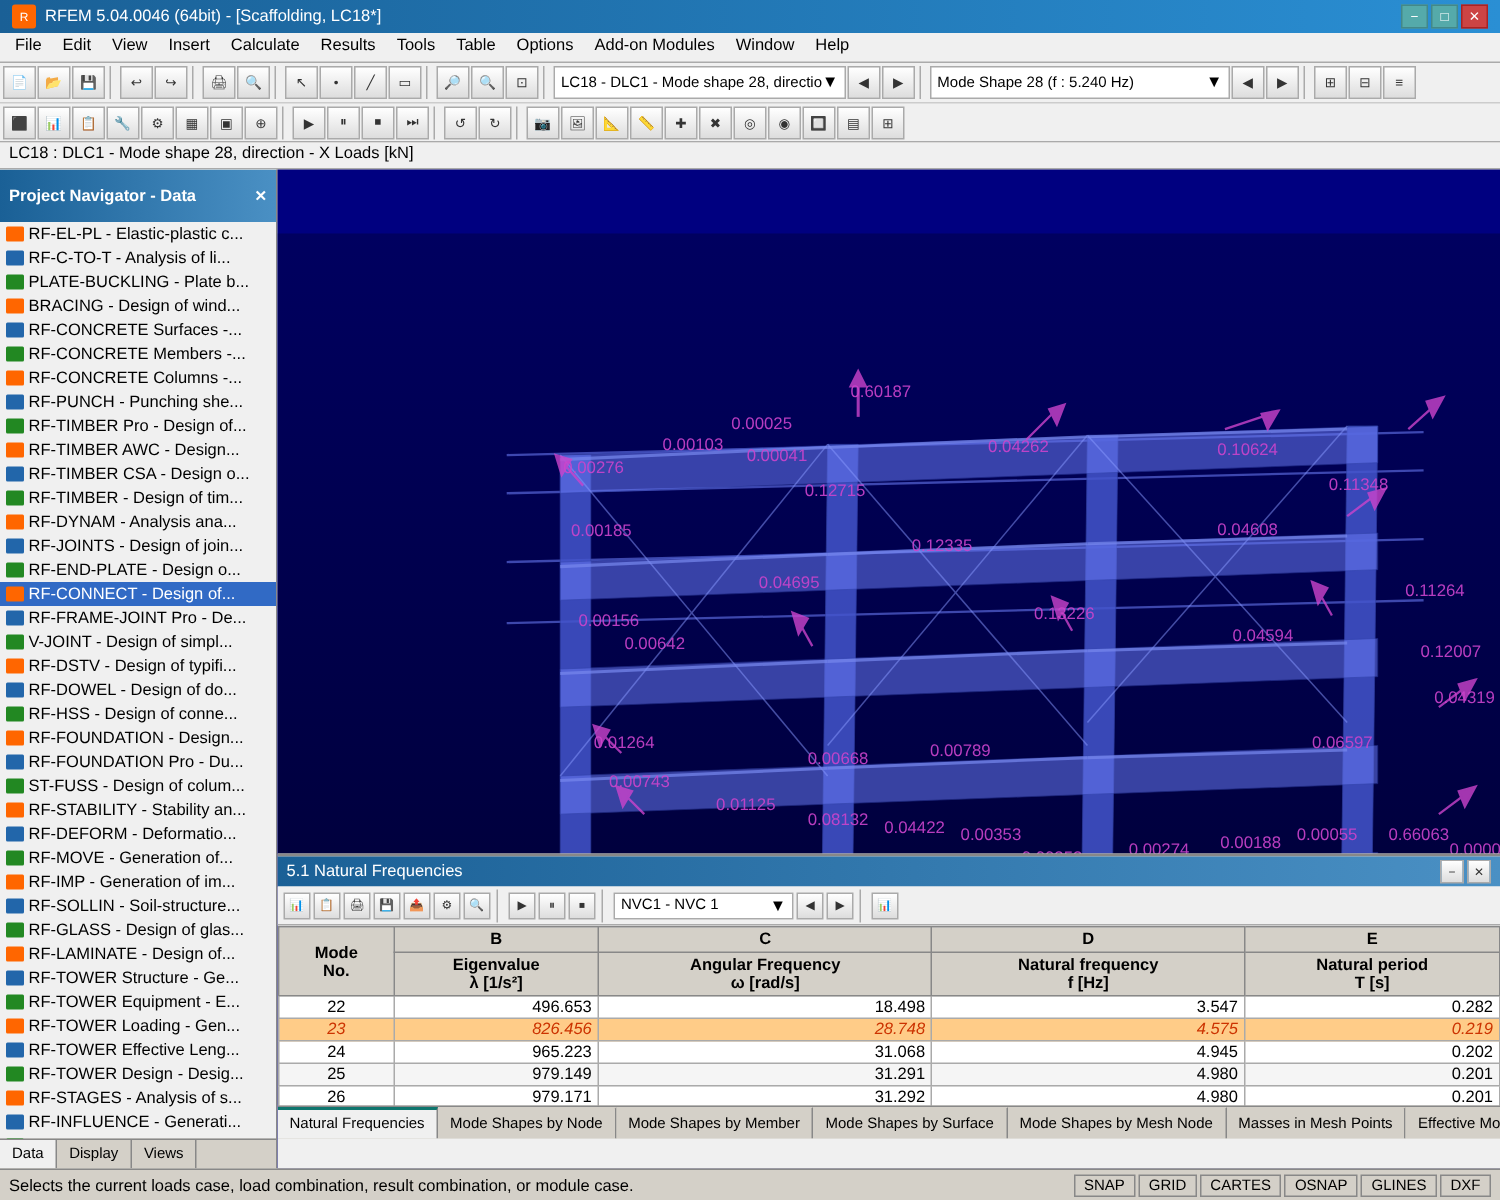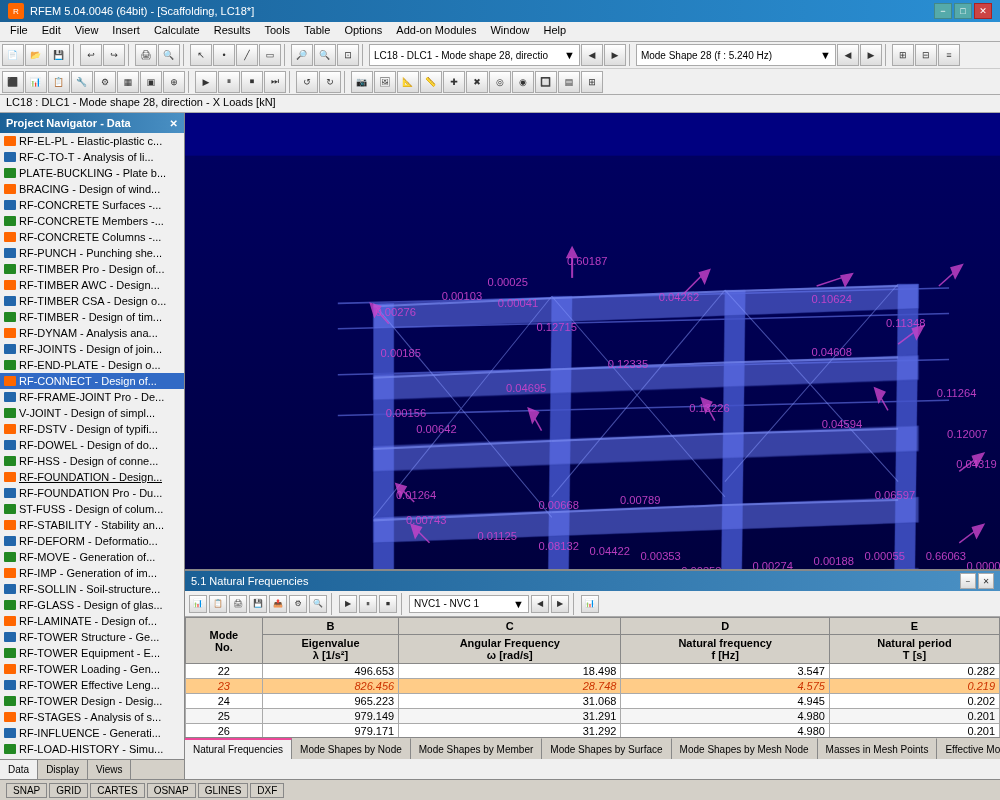--- a/index.html
+++ b/index.html
@@ -54,21 +54,21 @@
       cursor: pointer;
       display: flex; align-items: center; justify-content: center;
       font-size: 9px;
       color: #333;
     }
     .tb-separator { width: 4px; height: 22px; border-left: 1px solid #aaa; margin: 0 2px; }
     .tb-dropdown {
       height: 22px; padding: 0 4px;
       background: white; border: 1px solid #aaa;
       font-size: 10px; cursor: pointer;
-      display: flex; align-items: center; gap: 16px;
+      display: flex; align-items: center; gap: 0;
       min-width: 180px;
       justify-content: flex-end;
     }
 
     
     .status-line {
       background: #f0f0f0;
       padding: 1px 6px;
       font-size: 11px;
       border-bottom: 1px solid #aaa;
@@ -94,21 +94,21 @@
     }
     .panel-header {
       background: linear-gradient(to right, #1a6096, #4a90c4);
       color: white;
       padding: 3px 6px;
       font-size: 11px;
       font-weight: bold;
       display: flex;
       justify-content: space-between;
       align-items: center;
-      height: 20px;
+      height: 35px;
     }
     .panel-close { cursor: pointer; font-size: 10px; }
     .nav-list { overflow-y: auto; flex: 1; }
     .nav-item {
       display: flex;
       align-items: center;
       padding: 1px 4px;
       cursor: pointer;
       font-size: 10px;
       color: #000;
@@ -220,21 +220,21 @@
       cursor: pointer;
       font-size: 10px;
       border-right: 1px solid #888;
       border-top: 1px solid transparent;
       white-space: nowrap;
       display: flex; align-items: center;
       background: #d4d0c8;
     }
     .results-tab.active {
       background: #f0f0f0;
-      border-top: 2px solid #ec4899;
+      border-top: 2px solid #0f766e;
     }
 
     
     .status-bar {
       background: #d4d0c8;
       height: 22px;
       display: flex;
       align-items: center;
       border-top: 1px solid #888;
       padding: 0 6px;
@@ -448,21 +448,21 @@
         <div class="nav-item">
           <div class="nav-icon icon-blue" style="width: 12px; height: 10px;"></div>
           <span style="overflow: hidden; text-overflow: ellipsis; white-space: nowrap;">RF-DOWEL - Design of do...</span>
         </div>
         <div class="nav-item">
           <div class="nav-icon icon-green" style="width: 12px; height: 10px;"></div>
           <span style="overflow: hidden; text-overflow: ellipsis; white-space: nowrap;">RF-HSS - Design of conne...</span>
         </div>
         <div class="nav-item">
           <div class="nav-icon icon-orange" style="width: 12px; height: 10px;"></div>
-          <span style="overflow: hidden; text-overflow: ellipsis; white-space: nowrap; text-decoration: underline;">RF-FOUNDATION - Design...</span>
+          <span style="overflow: hidden; text-overflow: ellipsis; white-space: nowrap;">RF-FOUNDATION - Design...</span>
         </div>
         <div class="nav-item">
           <div class="nav-icon icon-blue" style="width: 12px; height: 10px;"></div>
           <span style="overflow: hidden; text-overflow: ellipsis; white-space: nowrap;">RF-FOUNDATION Pro - Du...</span>
         </div>
         <div class="nav-item">
           <div class="nav-icon icon-green" style="width: 12px; height: 10px;"></div>
           <span style="overflow: hidden; text-overflow: ellipsis; white-space: nowrap;">ST-FUSS - Design of colum...</span>
         </div>
         <div class="nav-item">
@@ -827,20 +827,21 @@
         <div class="results-tab">Mode Shapes by Surface</div>
         <div class="results-tab">Mode Shapes by Mesh Node</div>
         <div class="results-tab">Masses in Mesh Points</div>
         <div class="results-tab">Effective Modal Mass Factors</div>
       </div>
     </div>
   </div>
 </div>
 
 <div class="status-bar" style="position:relative;bottom:auto;height:22px;display:flex;align-items:center;background:#d4d0c8;border-top:1px solid #888;padding:0 6px;">
+  <span class="status-text">Selects the current loads case, load combination, result combination, or module case.</span>
   <div class="status-right" id="status-badges">
       <span class="status-badge">SNAP</span>
       <span class="status-badge">GRID</span>
       <span class="status-badge">CARTES</span>
       <span class="status-badge">OSNAP</span>
       <span class="status-badge">GLINES</span>
       <span class="status-badge">DXF</span>
     </div>
 </div>
 

